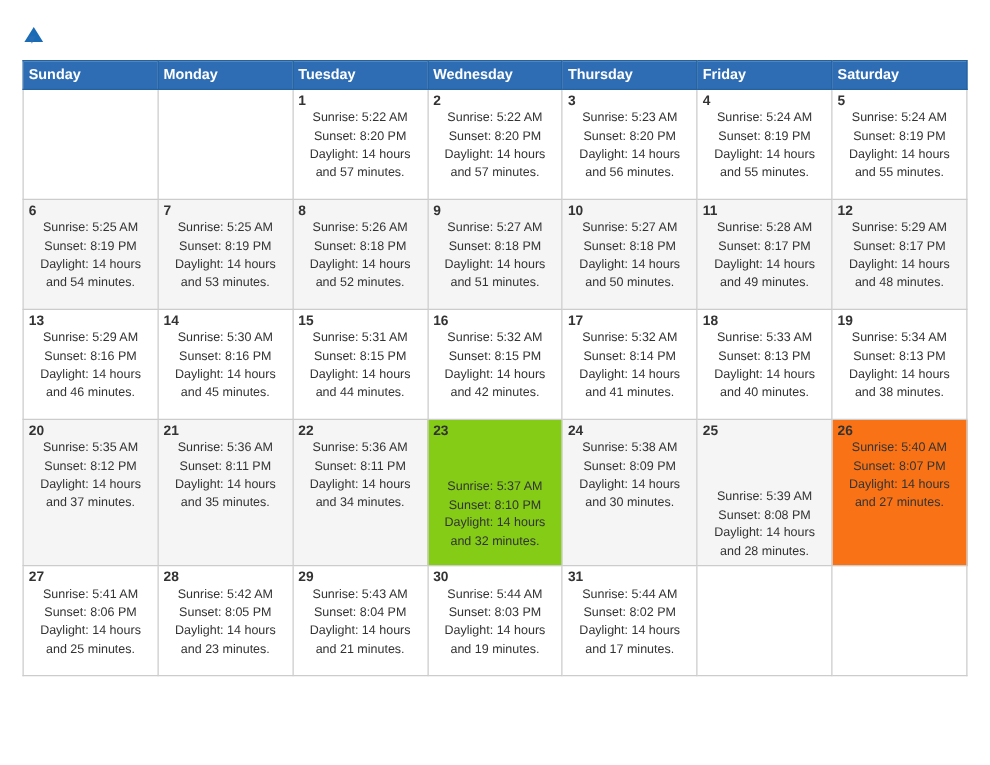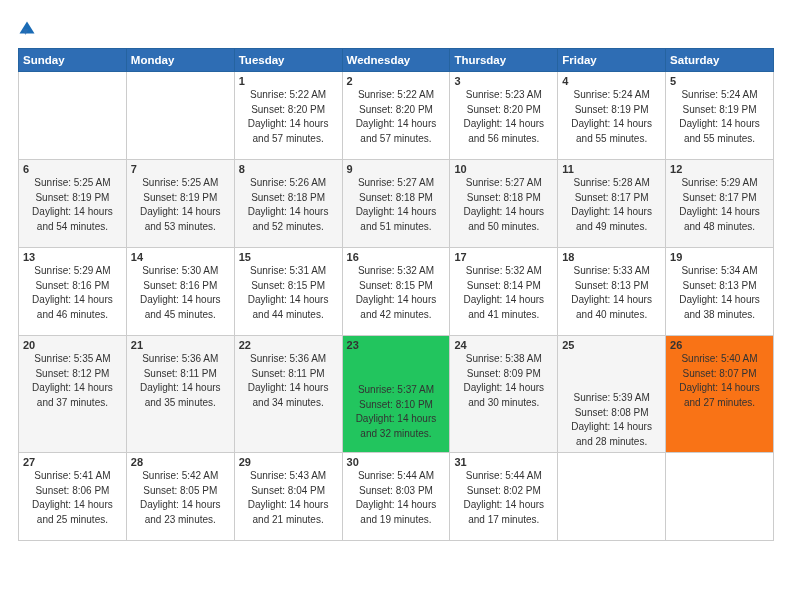--- a/index.html
+++ b/index.html
@@ -266,21 +266,21 @@
             <div class="day-info" style="white-space: pre-line;">Sunrise: 5:36 AM
 Sunset: 8:11 PM
 Daylight: 14 hours and 35 minutes.</div>
           </td>
           <td style="background: rgb(245, 245, 245);">
             <span class="day-num">22</span>
             <div class="day-info" style="white-space: pre-line;">Sunrise: 5:36 AM
 Sunset: 8:11 PM
 Daylight: 14 hours and 34 minutes.</div>
           </td>
-          <td style="background: #22c55e;">
+          <td style="background: #84cc16;">
             <span class="day-num">23</span>
             <div class="day-info" style="white-space: pre-line; margin-top: 32px;">Sunrise: 5:37 AM
 Sunset: 8:10 PM
 Daylight: 14 hours and 32 minutes.</div>
           </td>
           <td style="background: rgb(245, 245, 245);">
             <span class="day-num">24</span>
             <div class="day-info" style="white-space: pre-line;">Sunrise: 5:38 AM
 Sunset: 8:09 PM
 Daylight: 14 hours and 30 minutes.</div>

